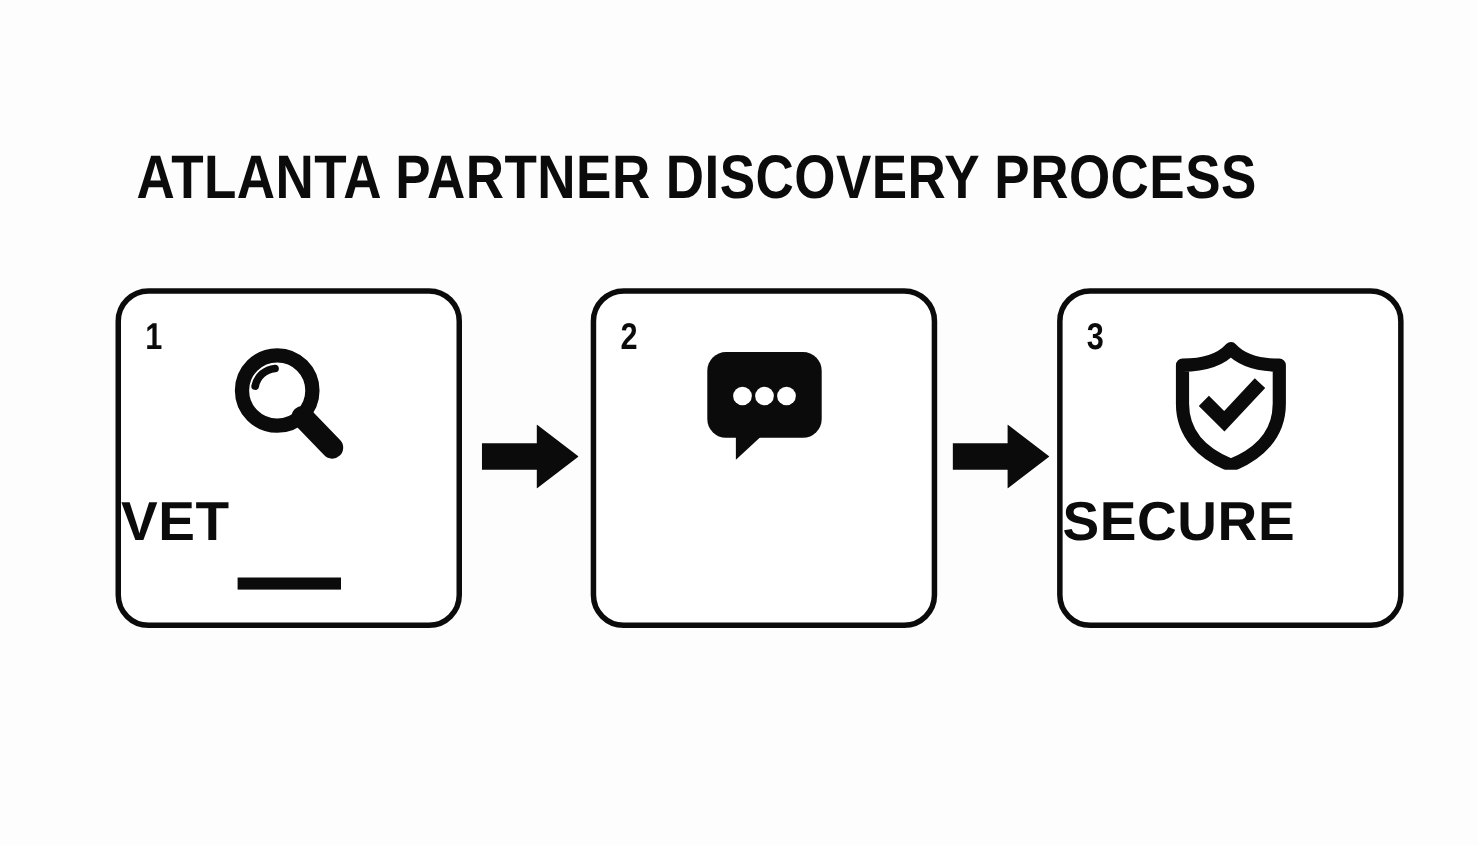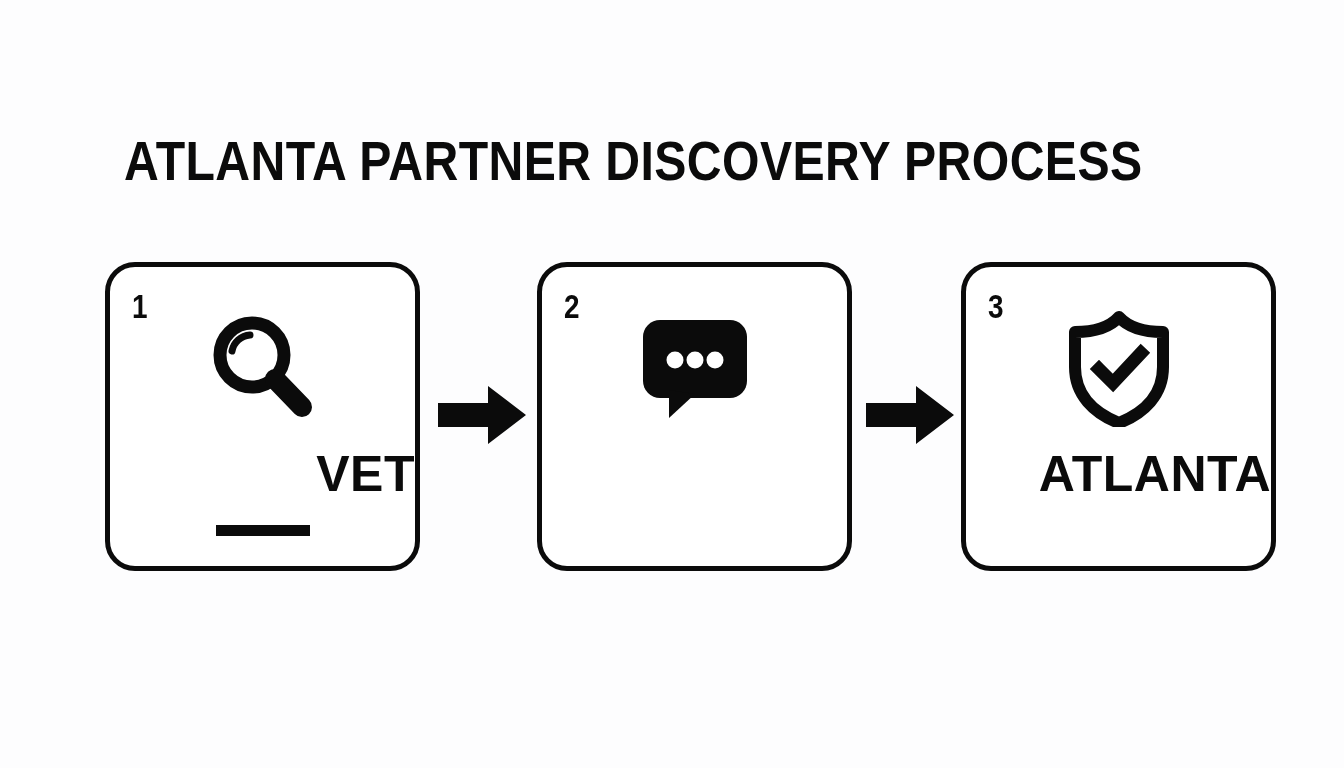--- a/index.html
+++ b/index.html
@@ -82,21 +82,21 @@
     align-items: center;
     justify-content: center;
   }
   .card-icon svg { display: block; }
 
   .card-label {
     position: absolute;
     left: 0;
     right: 0;
     top: 182px;
-    text-align: right;
+    text-align: left;
     font-family: "Liberation Sans Narrow", "Liberation Sans", sans-serif;
     font-size: 50px;
     line-height: 50px;
     font-weight: 700;
     letter-spacing: 0.5px;
     color: #0b0b0b;
   }
 
   .card-underline {
     position: absolute;
@@ -180,17 +180,17 @@
                    C44 16 30 21 9 21
                    L9 56
                    C9 84 28 102 53 112
                    C78 102 97 84 97 56
                    L97 21
                    C76 21 62 16 53 6 Z" fill="none" stroke="#0b0b0b" stroke-width="12" stroke-linejoin="round"></path>
           <path d="M33 58 L47 72 L75 42" fill="none" stroke="#0b0b0b" stroke-width="13" stroke-linecap="square" stroke-linejoin="miter"></path>
         </svg>
       </div>
 
-      <div class="card-label">ATLANTA</div>
+      <div class="card-label">SECURE</div>
     </div>
 
   </div>
 </div>
 
 </body></html>

